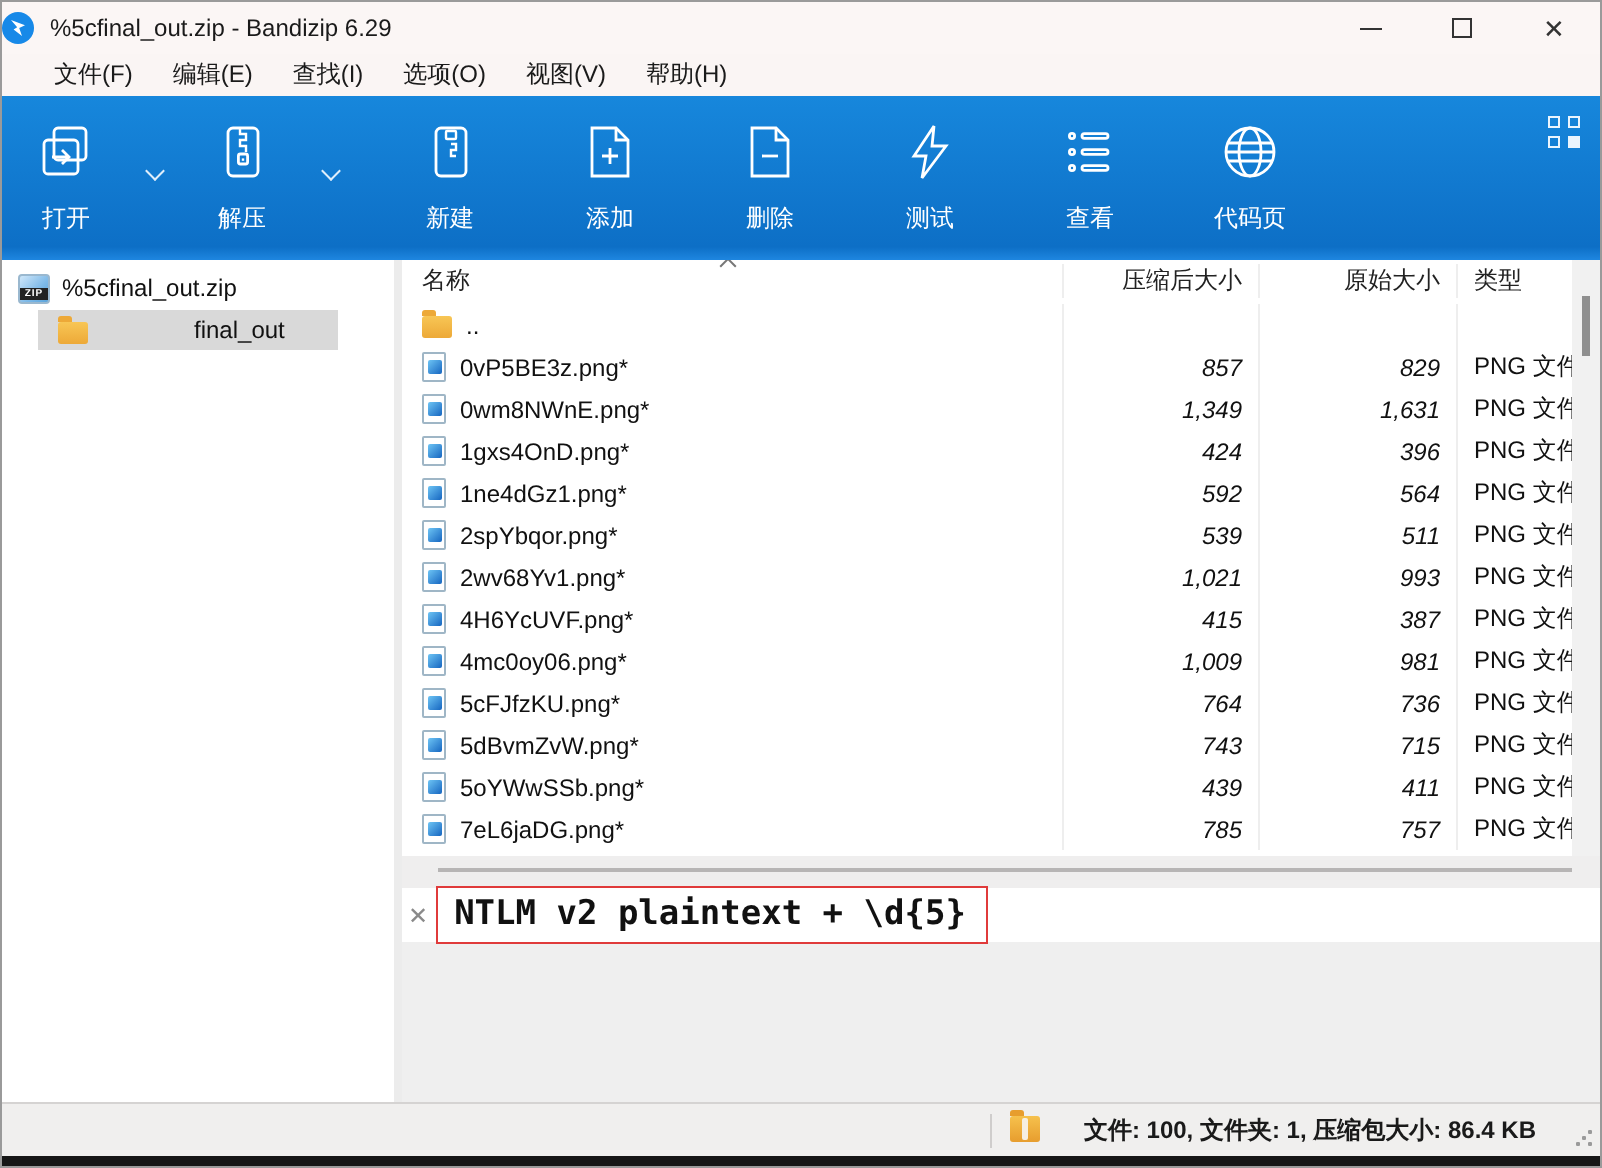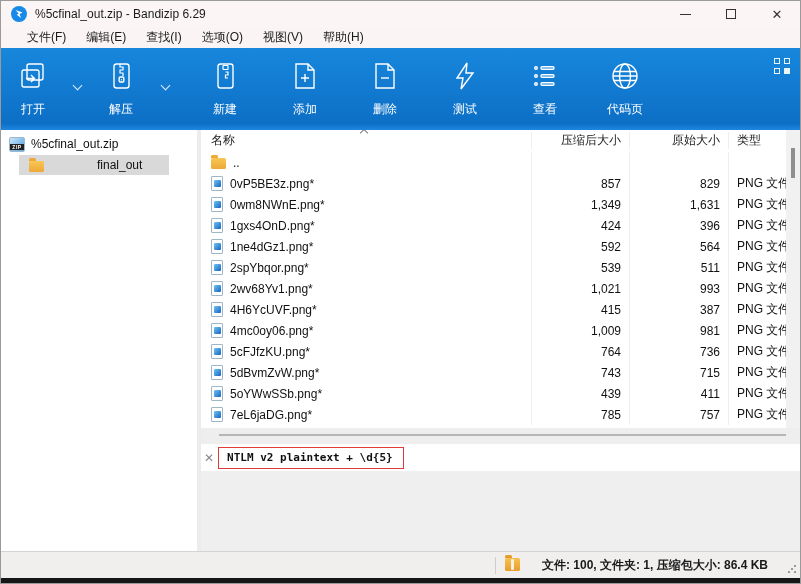--- a/index.html
+++ b/index.html
@@ -4,21 +4,21 @@
 <style>
   * { margin:0; padding:0; box-sizing:border-box; }
   html,body { background:#d8d8d8; }
   body { font-family:"Liberation Sans", sans-serif; }
   .window {
     position:relative; width:801px; height:584px; background:#fff;
     border:1px solid #9a9a9a; overflow:hidden; font-size:12px; color:#111;
   }
   
   .titlebar { position:absolute; top:0; left:0; right:0; height:26px; background:#fbf6f5;
-    display:flex; align-items:center; padding-left:10px; }
+    display:flex; align-items:center; }
   .app-icon { width:16px; height:16px; border-radius:50%; background:#1789e8;
     display:flex; align-items:center; justify-content:center; flex:0 0 auto; }
   .title-text { margin-left:8px; color:#1a1a1a; }
   .win-controls { position:absolute; right:0; top:0; height:26px; display:flex; }
   .win-btn { width:46px; height:26px; display:flex; align-items:center; justify-content:center; color:#333; }
   .max-glyph { width:10px; height:10px; border:1px solid #333; }
   .min-glyph { width:11px; height:1px; background:#333; }
   .close-glyph { font-size:13px; line-height:1; }
   
   .menubar { position:absolute; top:26px; left:0; right:0; height:21px; background:#faf5f4;
@@ -72,33 +72,33 @@
   .hcell { padding:0 8px; white-space:nowrap; overflow:hidden; }
   .col-name { width:330px; padding-left:10px; }
   .col-comp { width:98px; text-align:right; border-left:1px solid #eee; }
   .col-orig { width:99px; text-align:right; border-left:1px solid #eee; }
   .col-type { flex:1; border-left:1px solid #eee; }
   .sort-asc { position:absolute; left:160px; top:0px; width:6px; height:6px;
     border-left:1px solid #777; border-top:1px solid #777; transform:rotate(45deg); }
   .list-row { display:flex; height:21px; align-items:center; color:#111; }
   .cell { padding:0 8px; white-space:nowrap; overflow:hidden; height:100%; display:flex; align-items:center; }
   .cell.col-name { padding-left:10px; }
-  .cell.col-comp, .cell.col-orig { justify-content:flex-end; }
+  .cell.col-comp, .cell.col-orig { justify-content:flex-end;font-style:italic; }
   .cell .fname { margin-left:7px; }
   
   .vscroll { position:absolute; right:0; top:0; width:14px; height:314px; background:#f1f1f1; }
   .vscroll .thumb { position:absolute; left:5px; top:18px; width:4px; height:30px; background:#8f8f8f; }
   
   .hsplit { position:absolute; left:200px; right:0; top:298px; height:16px; background:#efeeee; }
   .hsplit .bar { position:absolute; left:18px; right:14px; top:6px; height:2px; background:#b7b5b5; }
   .comment-pane { position:absolute; left:200px; right:0; top:314px; bottom:0; background:#efefef; }
   .comment-row { position:absolute; left:0; right:0; top:0; height:27px; background:#fff; display:flex; align-items:center; }
   .comment-x { color:#8a8a8a; font-size:12px; margin-left:3px; }
   .comment-box { margin-left:4px; border:1px solid #e03b3b; padding:3px 10px 4px 8px;
-    font-family:"DejaVu Sans Mono","Liberation Mono",monospace; font-size:11px; font-weight:600; color:#111; }
+    font-family:"DejaVu Sans Mono","Liberation Mono",monospace; font-size:17px; font-weight:600; color:#111; }
   
   .statusbar { position:absolute; left:0; right:0; bottom:5px; height:27px; background:#f0efee;
     border-top:1px solid #d5d3d2; display:flex; align-items:center; }
   .status-sep { position:absolute; left:494px; top:5px; width:1px; height:17px; background:#cfcdcc; }
   .status-icon { position:absolute; left:504px; top:6px; width:15px; height:13px;
     background:linear-gradient(180deg,#f6c14d,#e79d2e); border-radius:1.5px; }
   .status-icon::before { content:""; position:absolute; top:-3px; left:0; width:7px; height:3px;
     background:#e79d2e; border-radius:1.5px 1.5px 0 0; }
   .status-icon::after { content:""; position:absolute; top:1px; left:6px; width:3px; height:11px; background:#f6efe2; border-radius:1px; }
   .status-text { position:absolute; right:32px; top:0; height:27px; display:flex; align-items:center; color:#1a1a1a;font-weight:bold; }

